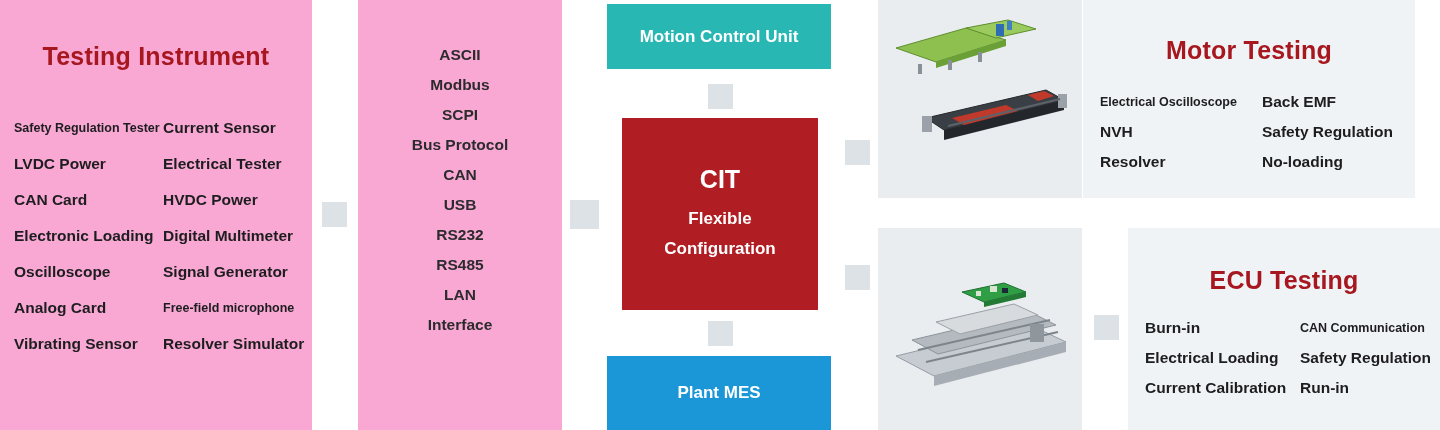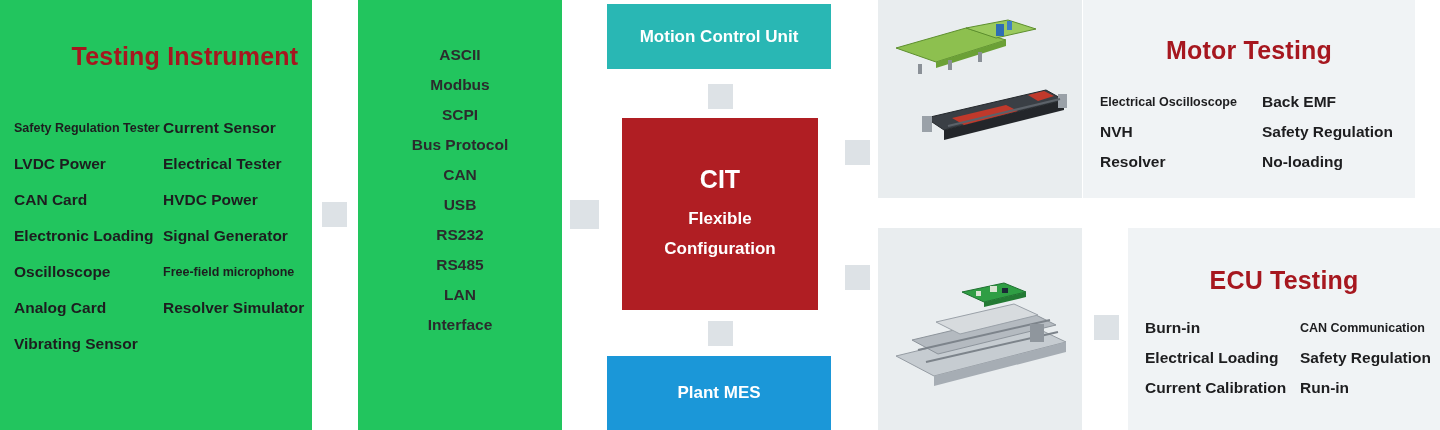--- a/index.html
+++ b/index.html
@@ -1,21 +1,21 @@
 <!DOCTYPE html>
 <html><head>
 <meta charset="utf-8">
 <style>
   * { margin:0; padding:0; box-sizing:border-box; }
   html,body { background:#ffffff; }
   body { font-family:"Liberation Sans", sans-serif; color:#1e1e20; }
   .canvas { position:relative; width:1440px; height:430px; background:#ffffff; overflow:hidden; }
 
   .panel { position:absolute; }
-  .panel-gray { background:#22c55e;padding-left:29px; }
+  .panel-gray { background:#f9a8d4; }
   .panel-light { background:#f0f3f5; }
   .panel-hw { background:#e9edef; }
 
   .section-title { position:absolute; width:100%; text-align:center; font-weight:bold; font-size:25px; color:#a6171f; letter-spacing:0.2px; }
 
   
   #ti-panel { left:0; top:0; width:312px; height:430px; }
   .ti-col { position:absolute; top:110px; display:flex; flex-direction:column; }
   .ti-col .ti-item { height:36px; display:flex; align-items:center; font-size:15.5px; font-weight:bold; color:#1d1d1f; white-space:nowrap; }
   .ti-item.sm { font-size:12.5px; }
@@ -67,20 +67,21 @@
       <div class="ti-item">CAN Card</div>
       <div class="ti-item">Electronic Loading</div>
       <div class="ti-item">Oscilloscope</div>
       <div class="ti-item">Analog Card</div>
       <div class="ti-item">Vibrating Sensor</div>
     </div>
     <div id="ti-col2" class="ti-col">
       <div class="ti-item">Current Sensor</div>
       <div class="ti-item">Electrical Tester</div>
       <div class="ti-item">HVDC Power</div>
+      <div class="ti-item">Digital Multimeter</div>
       <div class="ti-item">Signal Generator</div>
       <div class="ti-item sm">Free-field microphone</div>
       <div class="ti-item">Resolver Simulator</div>
     </div>
   </div>
 
   <div id="proto-panel" class="panel panel-gray">
     <div class="proto-list">
       <div class="proto-item">ASCII</div>
       <div class="proto-item">Modbus</div>

